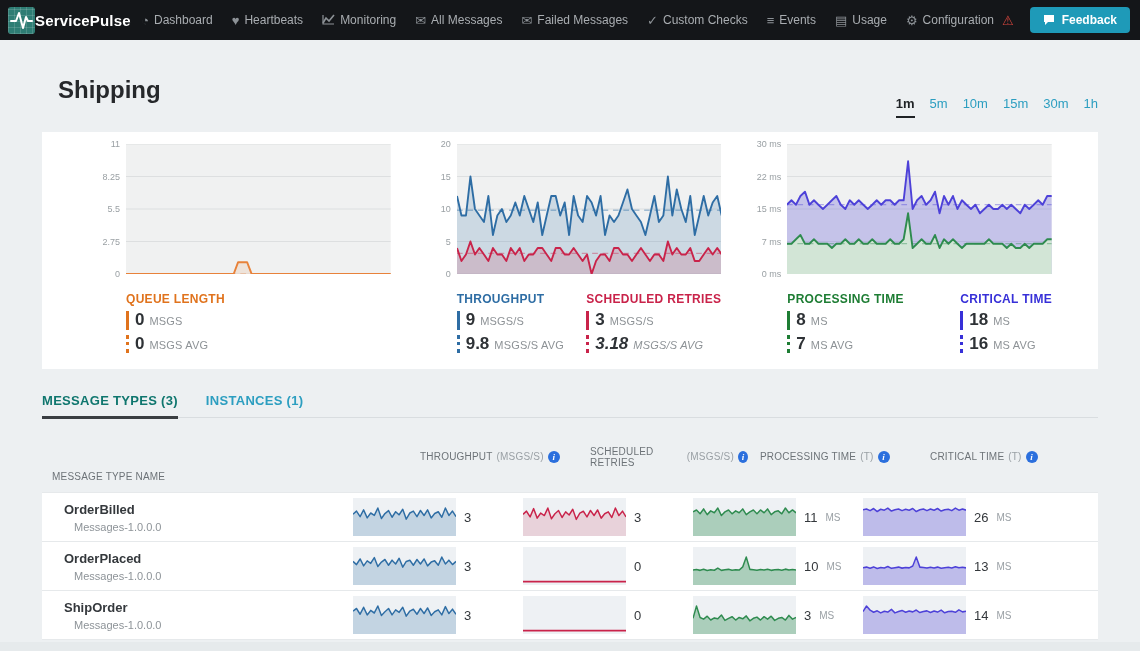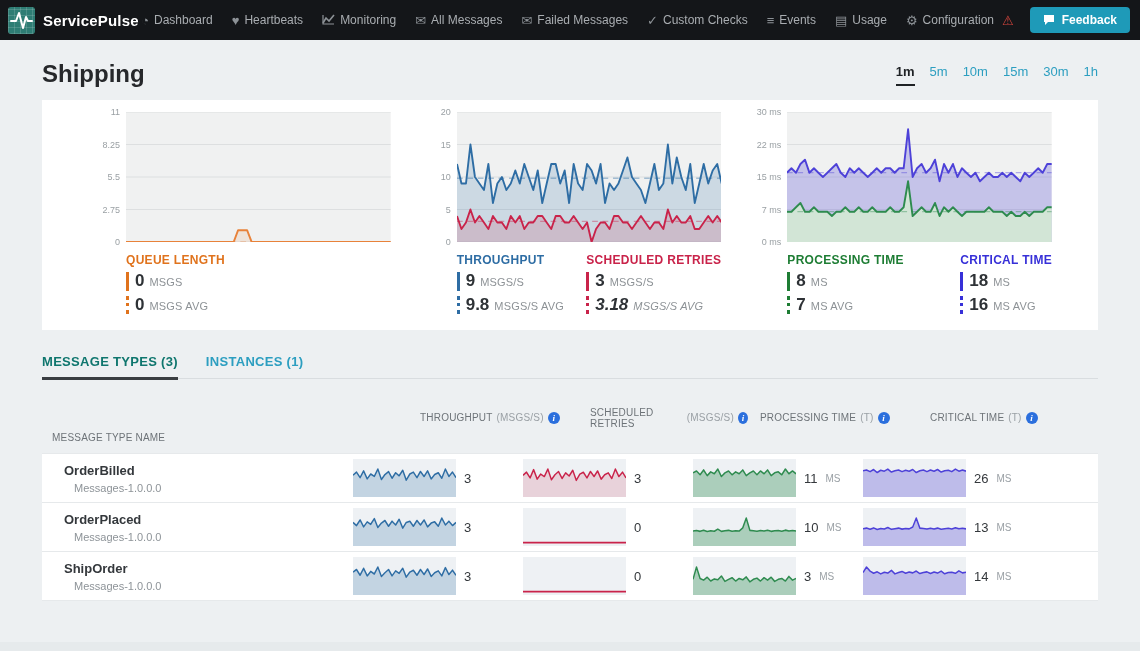--- a/index.html
+++ b/index.html
@@ -3,48 +3,48 @@
 <meta charset="utf-8">
 <style>
   * { box-sizing: border-box; }
   html,body { margin:0; padding:0; }
   body {
     width:1140px; height:651px; overflow:hidden; position:relative;
     background:#edf0f2; font-family:"Liberation Sans", sans-serif;
   }
   
   .navbar { height:40px; background:#141619; display:flex; align-items:center; padding:0 10px 0 8px; }
-  .brand { display:flex; align-items:center; gap:8px; cursor:pointer; }
+  .brand { display:flex; align-items:center; cursor:pointer; }
   .logo { width:27px; height:27px; border-radius:3px; flex:none;
     background:#2e7d74;
     background-image:repeating-linear-gradient(0deg, rgba(255,255,255,.14) 0 1px, transparent 1px 6px),
                      repeating-linear-gradient(90deg, rgba(255,255,255,.14) 0 1px, transparent 1px 6px);
     display:flex; align-items:center; justify-content:center; }
   .brand-name { color:#fff; font-weight:bold; font-size:15px; letter-spacing:.2px; }
   .nav-items { margin-left:auto; display:flex; align-items:center; gap:19px; }
   .nav-item { color:#a9adb1; font-size:12px; display:flex; align-items:center; gap:5px; cursor:pointer; white-space:nowrap; }
   .nav-glyph { color:#8d9297; font-size:13px; line-height:1; }
   .nav-warn { color:#d9463e; font-size:13px; margin-left:3px; line-height:1; }
   .feedback-btn { margin-left:16px; background:#1e9ab8; border:none; color:#fff; font-family:inherit;
     font-size:12px; font-weight:bold; padding:6px 13px; border-radius:4px; display:flex; align-items:center; gap:7px; cursor:pointer; }
   
   .main { padding:0 42px; }
   .page-head { display:flex; align-items:flex-end; justify-content:space-between; margin-top:20px; }
-  .page-title { font-size:24px; font-weight:bold; color:#26282b; margin:0; }
+  .page-title { font-size:24px; font-weight:bold; color:#26282b; margin:16px; }
   .time-tabs { display:flex; gap:15px; font-size:13px; align-items:baseline; padding-bottom:2px; }
   .time-tab { color:#2c9ec0; cursor:pointer; }
   .time-tab.active { color:#1f2225; font-weight:bold; border-bottom:2px solid #1f2225; padding-bottom:5px; }
   
   .chart-card { background:#fff; margin-top:12px; padding:12px 46px 16px 46px; display:flex; gap:28px; }
   .chart-group { flex:1; min-width:0; }
   .chart-top { display:flex; }
   .y-axis { width:38px; flex:none; position:relative; height:130px; }
   .y-tick { position:absolute; right:6px; transform:translateY(-50%); font-size:9px; color:#9aa0a4; white-space:nowrap; }
   .plot { width:100%; height:130px; display:block; }
-  .legend-row { display:flex; justify-content:space-between; margin-left:38px; margin-top:11px; }
+  .legend-row { display:flex; justify-content:space-between; margin-left:38px; margin-top:18px; }
   .legend-title { font-size:12px; font-weight:bold; letter-spacing:.3px; }
   .legend-val { border-left:3px solid; padding-left:6px; margin-top:5px; display:flex; align-items:baseline; gap:5px; line-height:1.1; }
   .legend-val.avg { border-left-style:dotted; }
   .lv-num { font-size:17px; font-weight:bold; color:#2e3236; }
   .lv-unit { font-size:11px; color:#8d9296; letter-spacing:.2px; }
   
   .section-tabs { display:flex; gap:28px; margin-top:24px; border-bottom:1px solid #d9dde0; }
   .section-tab { font-size:13px; font-weight:bold; letter-spacing:.3px; padding-bottom:8px; color:#2c9ec0; cursor:pointer; }
   .section-tab.active { color:#0f766e; border-bottom:3px solid #3a3e42; margin-bottom:-2px; }
   

